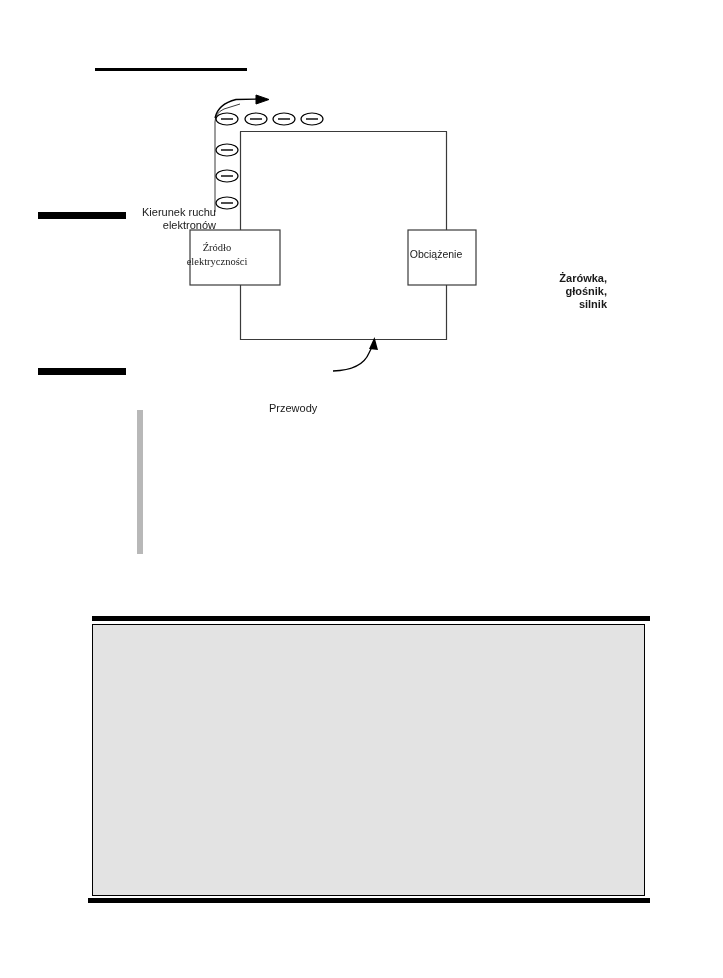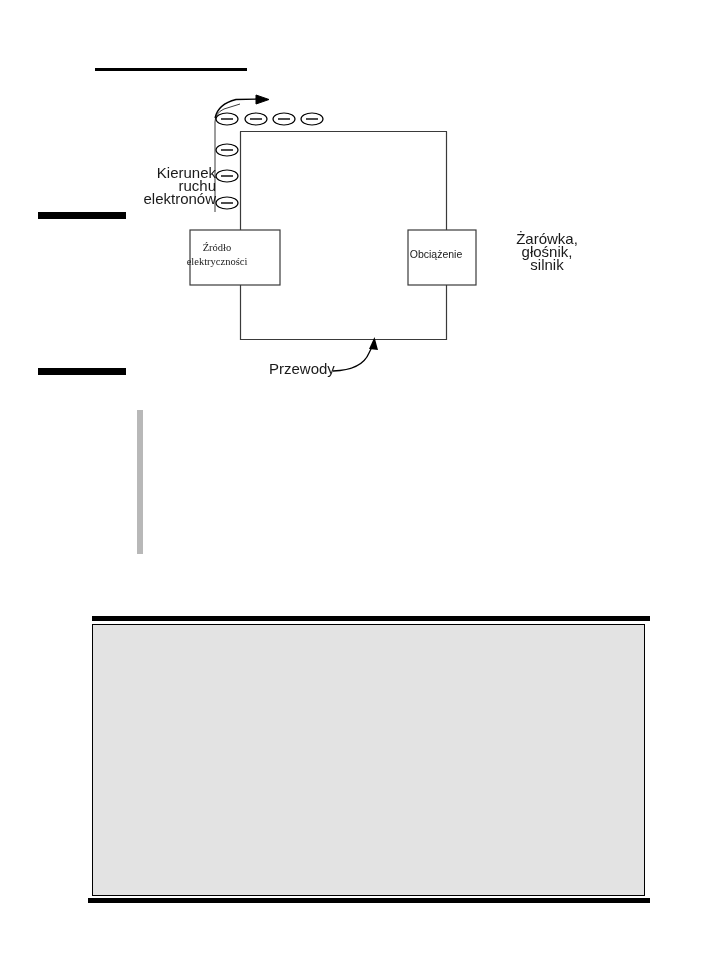--- a/index.html
+++ b/index.html
@@ -40,36 +40,38 @@
     position: absolute;
     left: 0;
     top: 0;
     width: 723px;
     height: 420px;
   }
 
   .diagram-label {
     position: absolute;
     font-family: "Liberation Sans", sans-serif;
-    font-size: 15px;
+    font-size: 11px;
     line-height: 13px;
     color: #1a1a1a;
     white-space: pre-line;
+    margin-top: 40px;
   }
   #label-direction {
     left: 120px;
     top: 166px;
     width: 96px;
     text-align: right;
   }
   #label-load-examples {
     left: 487px;
     top: 232px;
     width: 120px;
-    text-align: center;
+    text-align: right;
+    font-weight: bold;
   }
   #label-wires {
     left: 269px;
     top: 362px;
     text-align: right;
   }
 
   .box-label {
     position: absolute;
     font-family: "Liberation Sans", sans-serif;

